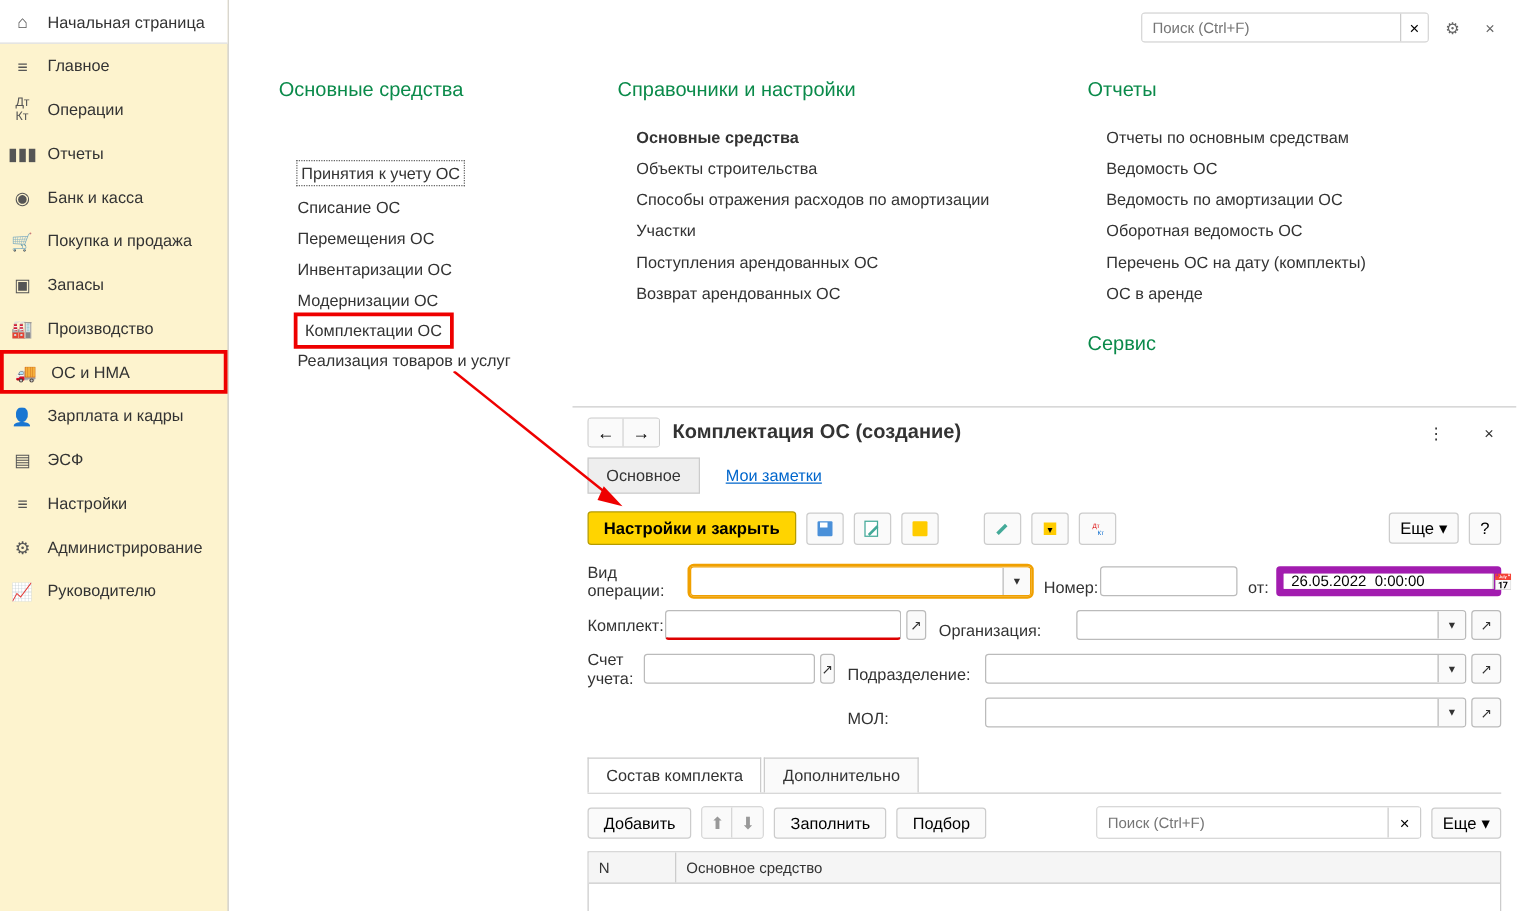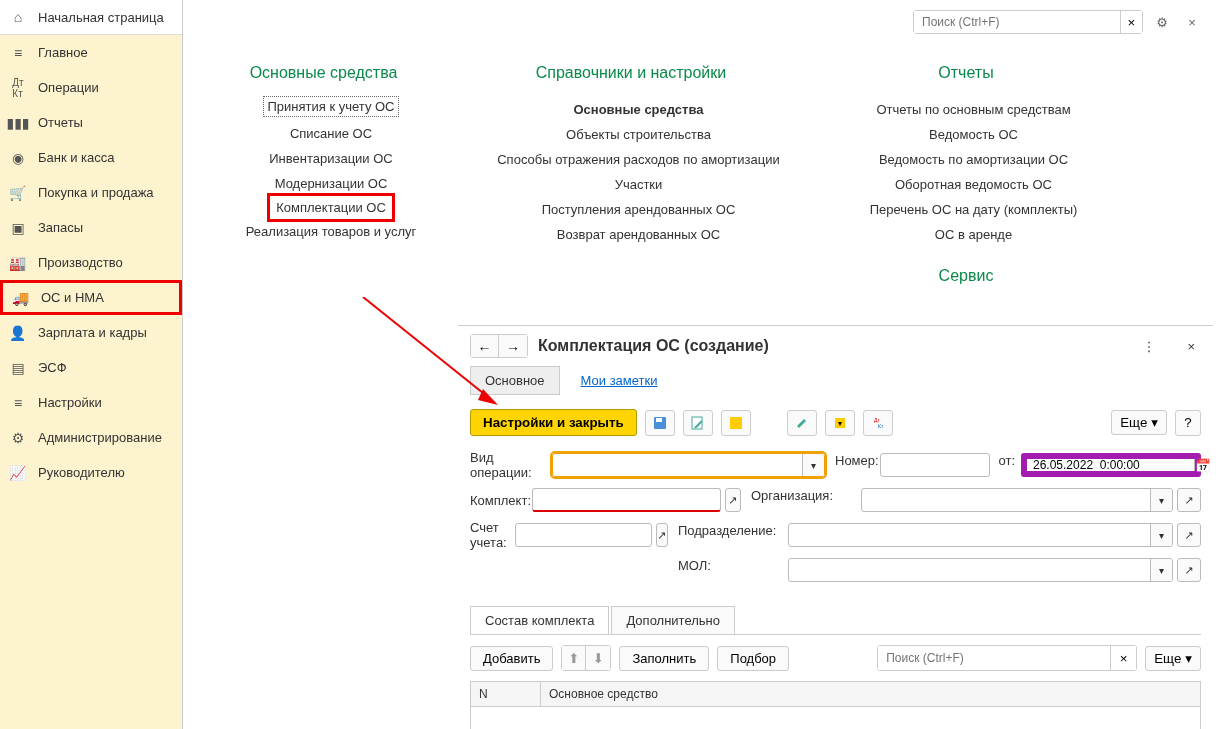--- a/index.html
+++ b/index.html
@@ -14,28 +14,28 @@
 
 
 .content { position: absolute; left: 183px; top: 0; right: 0; height: 100%; overflow: hidden; }
 .top-bar { display: flex; justify-content: flex-end; align-items: center; padding: 10px 20px 0 0; gap: 8px; }
 .search-box { display: flex; border: 1px solid #ccc; border-radius: 3px; height: 24px; width: 230px; }
 .search-input { flex: 1; border: none; padding: 0 8px; font-size: 12px; outline: none; color: #999; }
 .search-clear { width: 22px; border: none; border-left: 1px solid #ccc; background: #fff; cursor: pointer; }
 .icon-btn { width: 22px; height: 22px; display: flex; align-items: center; justify-content: center; cursor: pointer; color: #666; }
 
 
-.sections { display: flex; padding: 30px 20px 0 28px; gap: 30px; text-align: center; }
+.sections { display: flex; padding: 30px 20px 0 40px; gap: 46px; }
 .section { min-width: 200px; }
 .section.col1 { width: 225px; }
 .section.col2 { width: 330px; }
 .section.col3 { width: 280px; }
 .section-title { color: #0a8a4a; font-size: 16px; margin-bottom: 15px; }
 .section-link { display: block; padding: 5px 0; color: #333; cursor: pointer; }
-.section-link.boxed { outline: 1px dotted #666; display: inline-block; padding: 2px 3px; margin-bottom: 5px; }
+.section-link.boxed { outline: 1px dotted #666; display: inline-block; padding: 2px 3px; margin-bottom: 5px; margin-top: 32px; }
 .section-link.red-boxed { outline: 3px solid #e00; display: inline-block; padding: 4px 6px; }
 .section-link.bold { font-weight: bold; }
 .subsection-title { color: #0a8a4a; font-size: 16px; margin: 20px 0 15px 0; }
 
 
 .red-arrow { position: absolute; left: 175px; top: 297px; width: 200px; height: 120px; pointer-events: none; z-index: 5; }
 
 
 .modal { position: absolute; left: 275px; top: 325px; right: 10px; bottom: 0; background: #fff; border-top: 1px solid #ccc; }
 .modal-header { display: flex; align-items: center; padding: 8px 12px; gap: 10px; }
@@ -66,21 +66,21 @@
 .label-col2 { width: 110px; }
 .field-wide { width: 315px; }
 .field-combo { display: flex; height: 24px; border: 1px solid #bbb; border-radius: 3px; overflow: hidden; }
 .field-combo.highlighted { outline: 2px solid #f0a000; border: 1px solid #f0a000; }
 .field-combo.red-under { border-bottom: 2px solid #d00; }
 .field-combo input { flex: 1; border: none; padding: 0 6px; outline: none; font-size: 12px; margin-top: 37px; }
 .field-combo input.selected { background: #4a90d9; color: #fff; }
 .field-combo input.placeholder { color: #3b82f6; }
 .field-combo .dd { width: 22px; border-left: 1px solid #bbb; background: #fafafa; display: flex; align-items: center; justify-content: center; cursor: pointer; font-size: 10px; }
 .field-ext { width: 24px; height: 24px; border: 1px solid #bbb; border-radius: 3px; background: #fafafa; display: flex; align-items: center; justify-content: center; cursor: pointer; margin-left: 4px; font-size: 11px; }
-.right-col { display: flex; align-items: flex-start; margin-left: 10px; }
+.right-col { display: flex; align-items: flex-end; margin-left: 10px; }
 .date-field { display: flex; height: 24px; border: 6px solid #a21caf; border-radius: 3px; width: 180px; }
 .date-field input { flex: 1; border: none; padding: 0 6px; outline: none; font-size: 12px; }
 .date-field .cal { width: 24px; border-left: 1px solid #bbb; display: flex; align-items: center; justify-content: center; cursor: pointer; }
 
 
 .inner-tabs { display: flex; border-bottom: 1px solid #ccc; margin: 12px 12px 0 12px; }
 .inner-tab { padding: 6px 14px; border: 1px solid #ccc; border-bottom: none; margin-right: 2px; cursor: pointer; font-size: 13px; background: #fafafa; }
 .inner-tab.active { background: #fff; }
 
 .inner-toolbar { display: flex; align-items: center; padding: 10px 12px; gap: 8px; }
@@ -168,20 +168,21 @@
     <div class="icon-btn">⚙</div>
     <div class="icon-btn">×</div>
   </div>
 
   <div class="sections">
     <div class="section col1">
       <div class="section-title">Основные средства</div>
       <div style="padding-left:15px">
         <span class="section-link boxed">Принятия к учету ОС</span>
         <span class="section-link">Списание ОС</span>
+        <span class="section-link">Перемещения ОС</span>
         <span class="section-link">Инвентаризации ОС</span>
         <span class="section-link">Модернизации ОС</span>
         <span class="section-link red-boxed">Комплектации ОС</span>
         <span class="section-link">Реализация товаров и услуг</span>
       </div>
     </div>
     <div class="section col2">
       <div class="section-title">Справочники и настройки</div>
       <div style="padding-left:15px">
         <span class="section-link bold">Основные средства</span>

